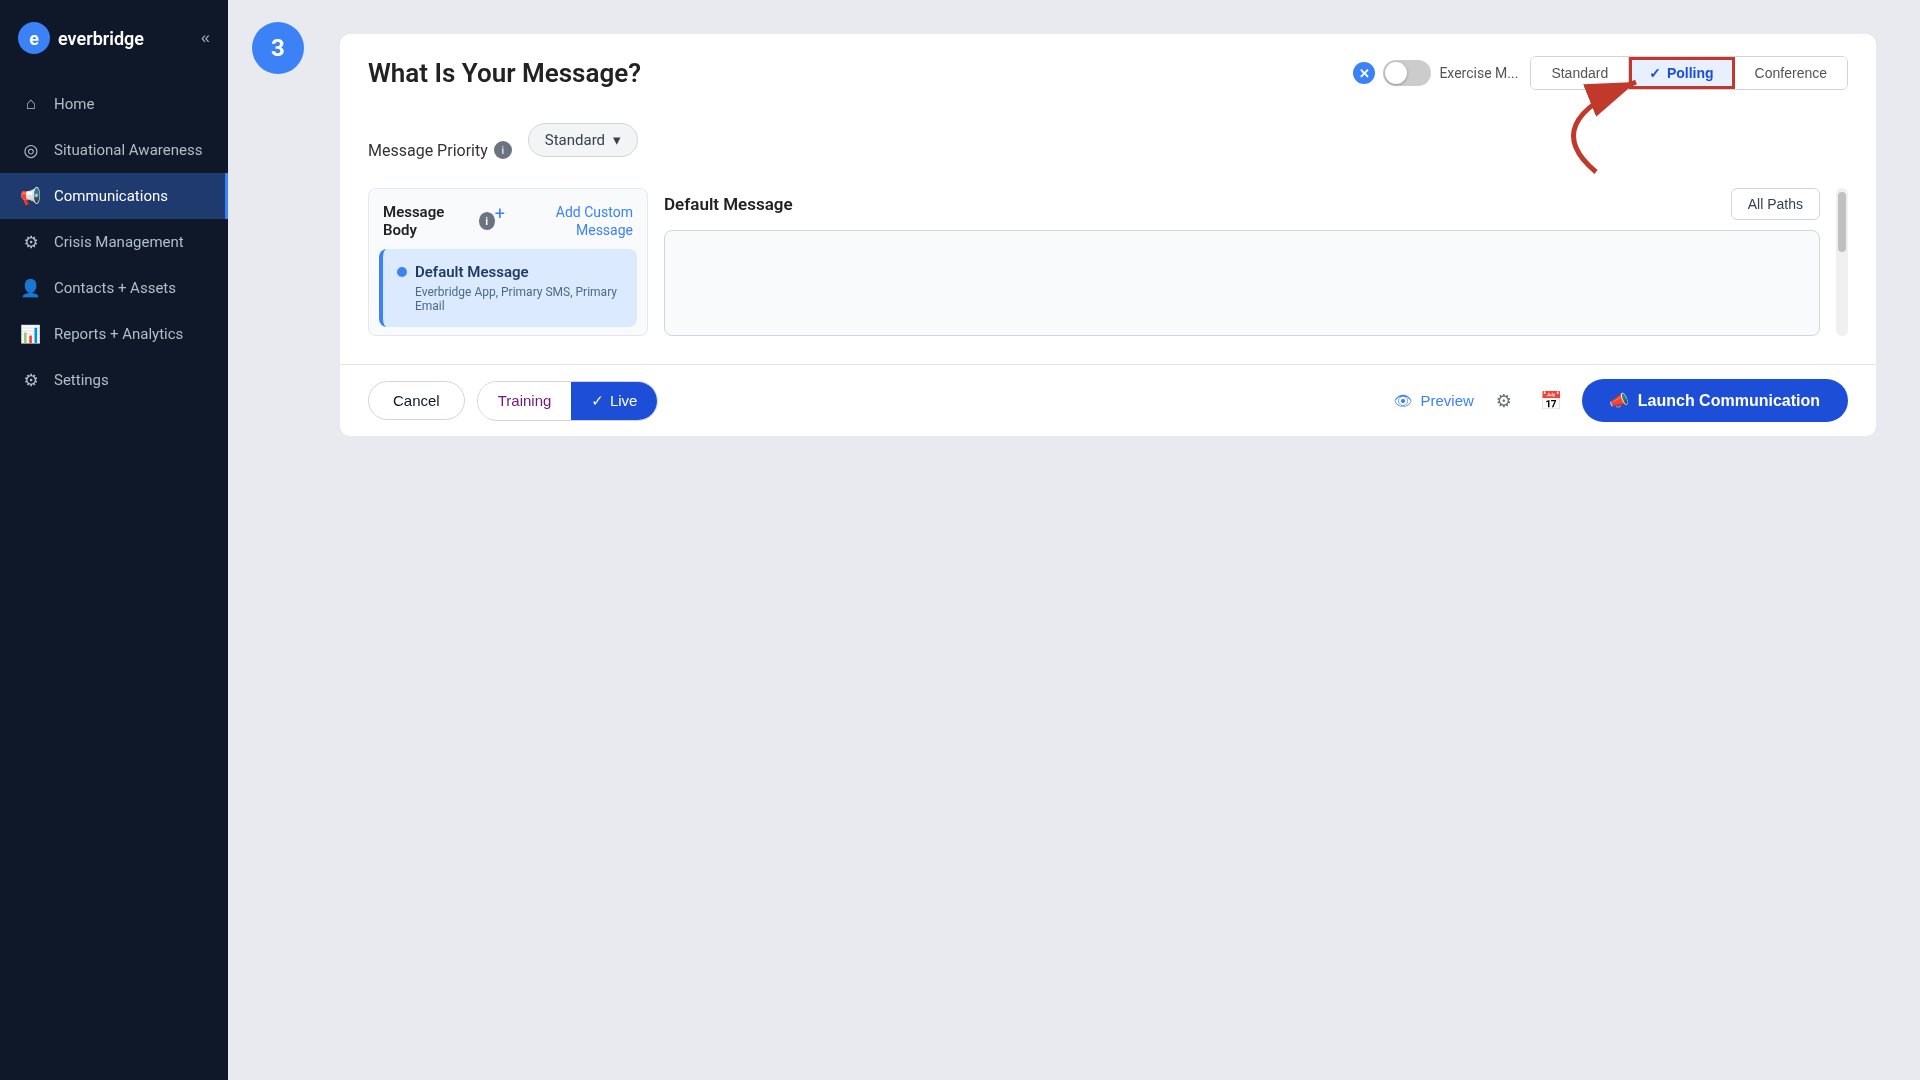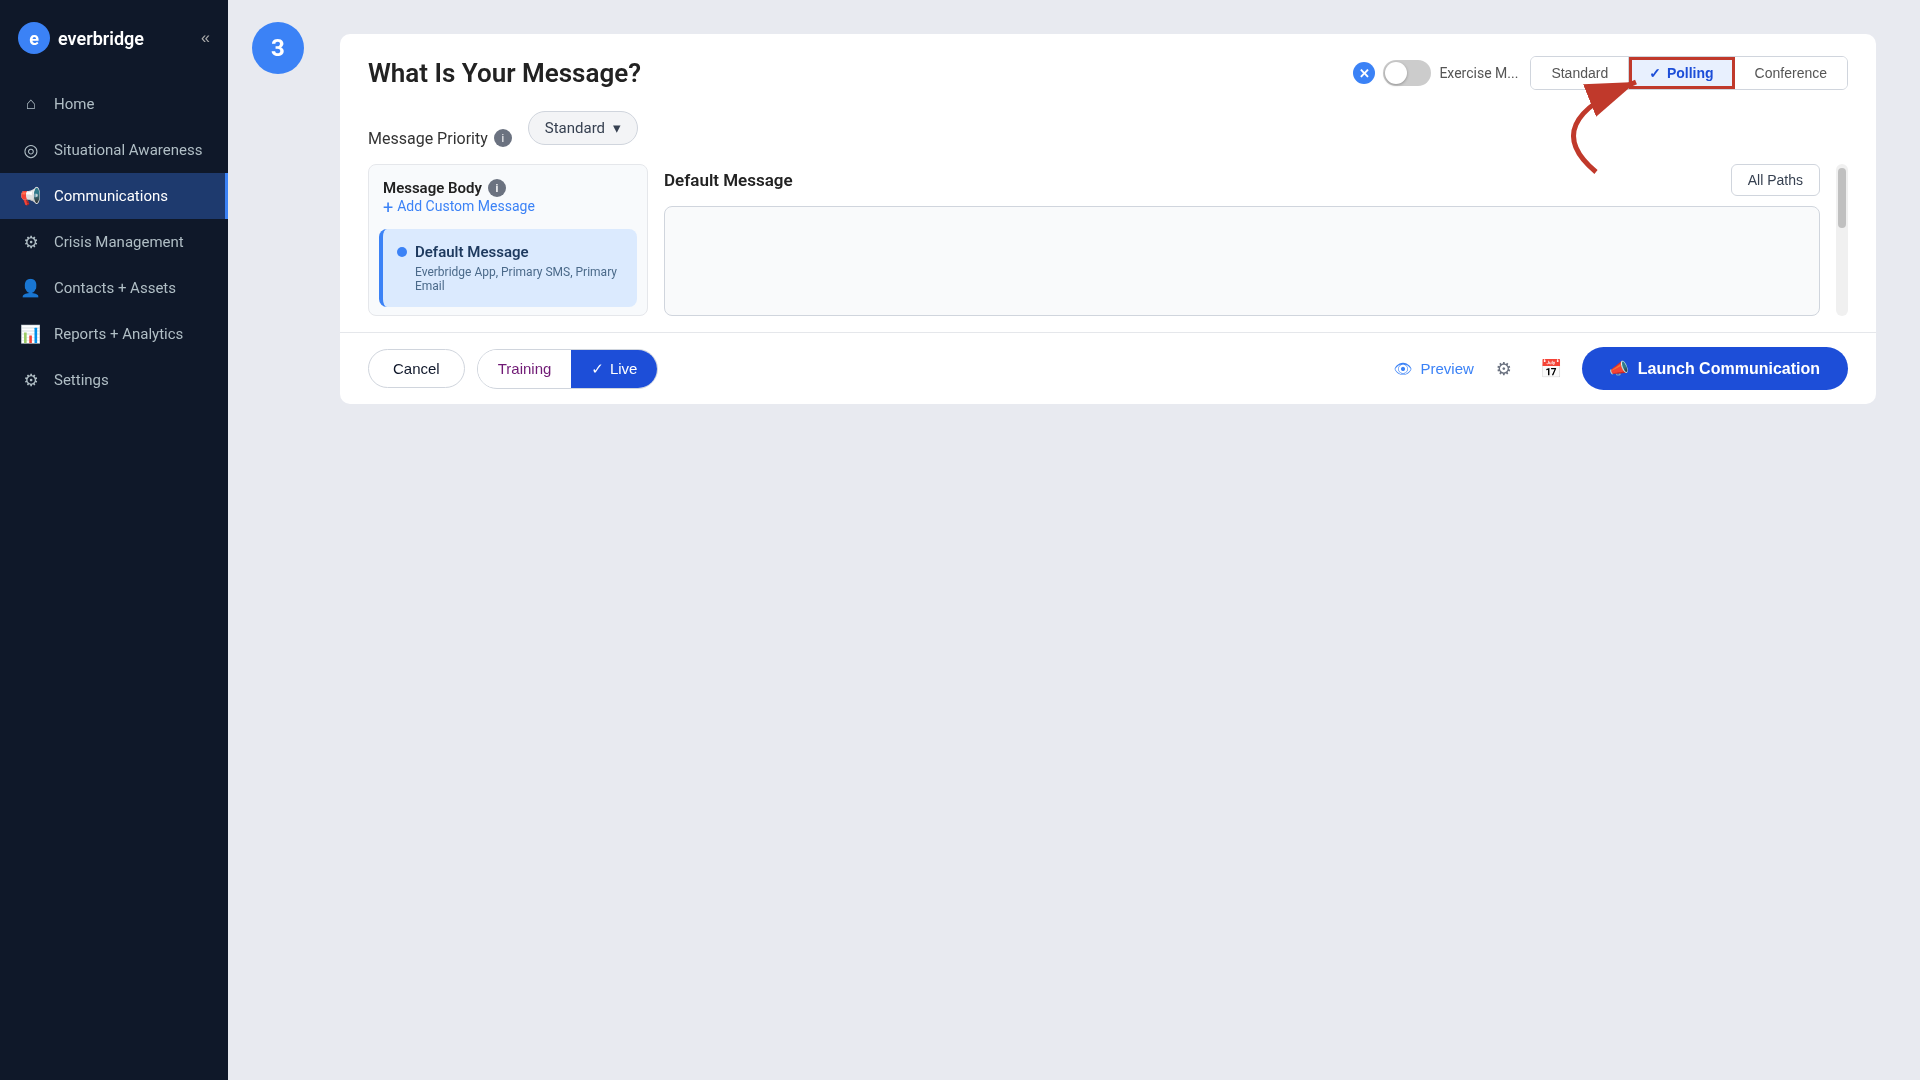--- a/index.html
+++ b/index.html
@@ -80,20 +80,21 @@
     .card {
       background: #fff;
       border-radius: 10px;
       flex: 1;
       margin: 16px 20px;
       padding: 0;
       display: flex;
       flex-direction: column;
       overflow: hidden;
       position: relative;
+      gap: 12px;
     }
 
     .card-header {
       padding: 22px 28px 0 28px;
       display: flex;
       align-items: center;
       justify-content: space-between;
     }
 
     .card-title {
@@ -242,21 +243,20 @@
       display: flex;
       flex-direction: column;
       overflow: hidden;
       border: 1px solid #e5e7eb;
     }
     .msg-list-header {
       display: flex;
       align-items: flex-start;
       justify-content: center;
       padding: 14px 14px 10px 14px;
-      flex-direction: column;
     }
     .msg-body-label {
       font-size: 15px;
       font-weight: 600;
       color: #222;
       display: flex; align-items: center; gap: 6px;
     }
     .add-custom-btn {
       display: flex;
       align-items: flex-start;

